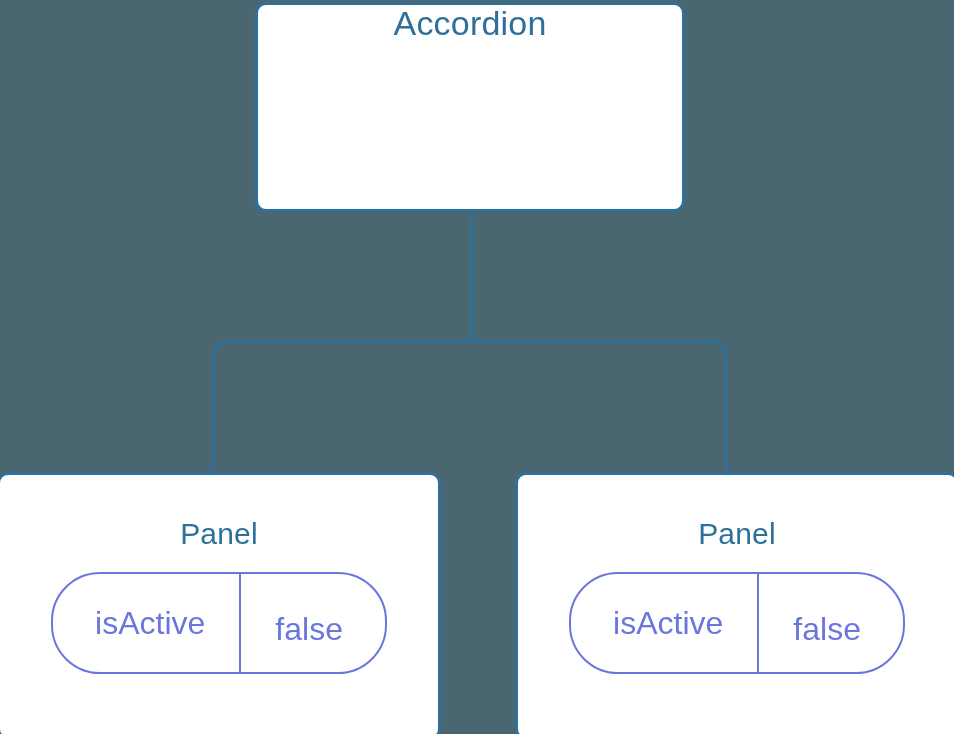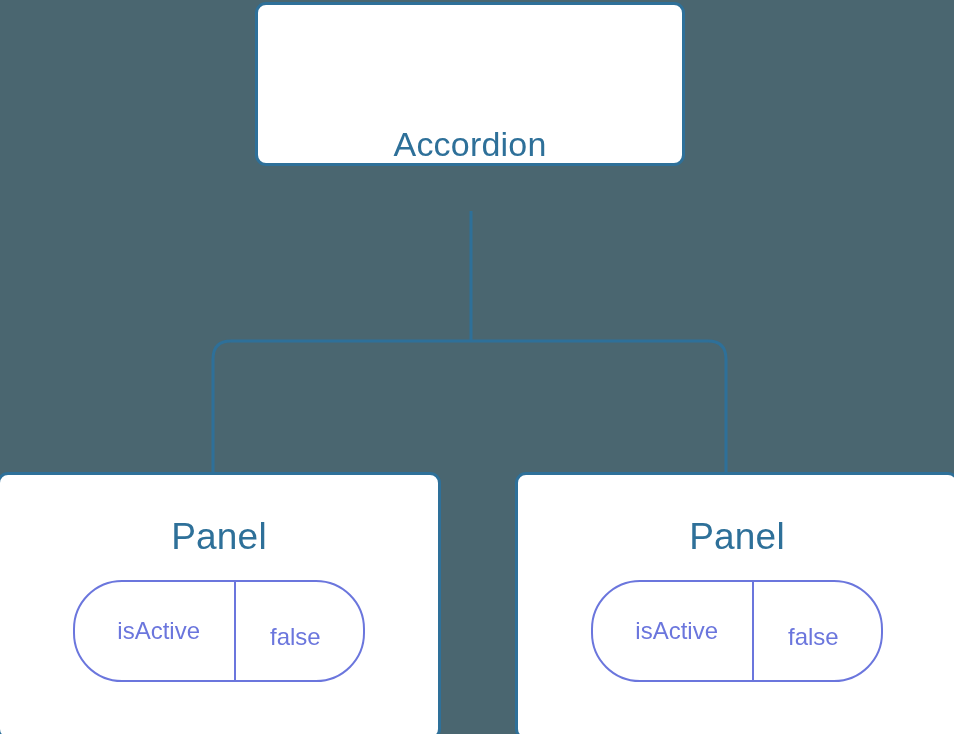--- a/index.html
+++ b/index.html
@@ -36,63 +36,63 @@
     z-index: 2;
     display: flex;
     flex-direction: column;
     align-items: center;
   }
 
   .node-root {
     left: 255px;
     top: 2px;
     width: 430px;
-    height: 164px;
-    justify-content: flex-end;
+    height: 210px;
+    justify-content: flex-start;
   }
 
   .node-title {
     color: #2e7099;
     font-size: 34px;
     line-height: 1.1;
     letter-spacing: 0.2px;
     white-space: nowrap;
   }
 
   .node-leaf {
     top: 472px;
     width: 444px;
     height: 268px;
     padding-top: 42px;
   }
   .node-leaf.left  { left: -3px; }
   .node-leaf.right { left: 515px; }
 
   .node-leaf .node-title {
-    font-size: 37px;
+    font-size: 30px;
   }
 
   
   .pill {
     margin-top: 22px;
     display: flex;
     align-items: stretch;
     height: 98px;
     border: 2px solid #6b76dd;
     border-radius: 49px;
     background: transparent;
     overflow: hidden;
   }
   .pill-key,
   .pill-val {
     display: flex;
     align-items: center;
     justify-content: center;
     color: #6b76dd;
-    font-size: 24px;
+    font-size: 32px;
     line-height: 1;
     white-space: nowrap;
   }
   .pill-key {
     padding: 0 34px 0 42px;
   }
   .pill-val {
     border-left: 2px solid #6b76dd;
     padding: 12px 42px 0 34px;
   }

